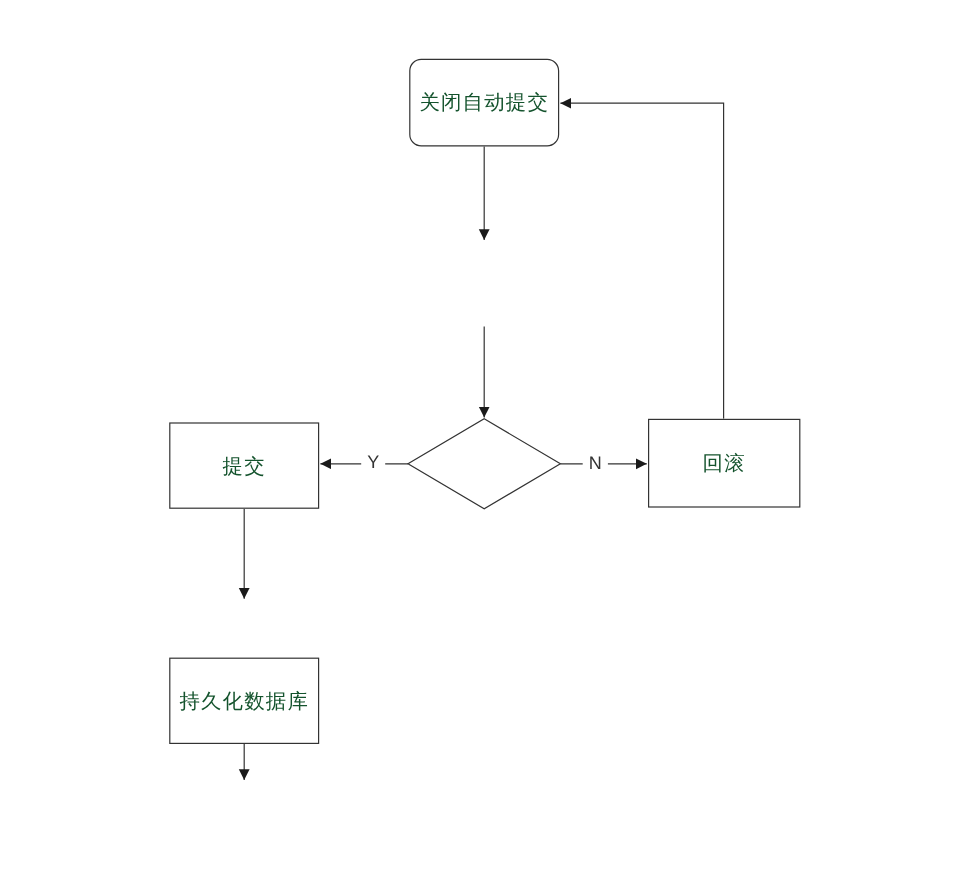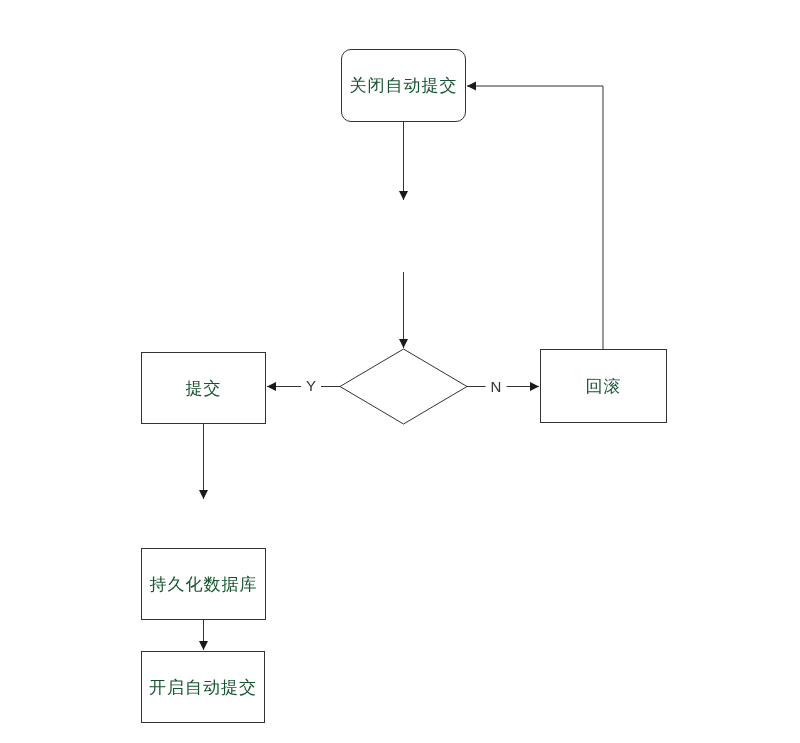--- a/index.html
+++ b/index.html
@@ -79,20 +79,17 @@
   </div>
 
   <div class="node" style="left:540px; top:349px; width:127px; height:74px;">
     <span>回滚</span>
   </div>
 
   <div class="node" style="left:141px; top:500px; width:125px; height:72px;margin-top:48px;">
     <span>持久化数据库</span>
   </div>
 
-  <div class="node" style="left:141px; top:651px; width:124px; height:72px;">
-    <span>开启自动提交</span>
-  </div>
 
   <div class="edge-label" style="left:311px; top:386px;">Y</div>
   <div class="edge-label" style="left:496px; top:387px;">N</div>
 
 </div>
 
 </body></html>

